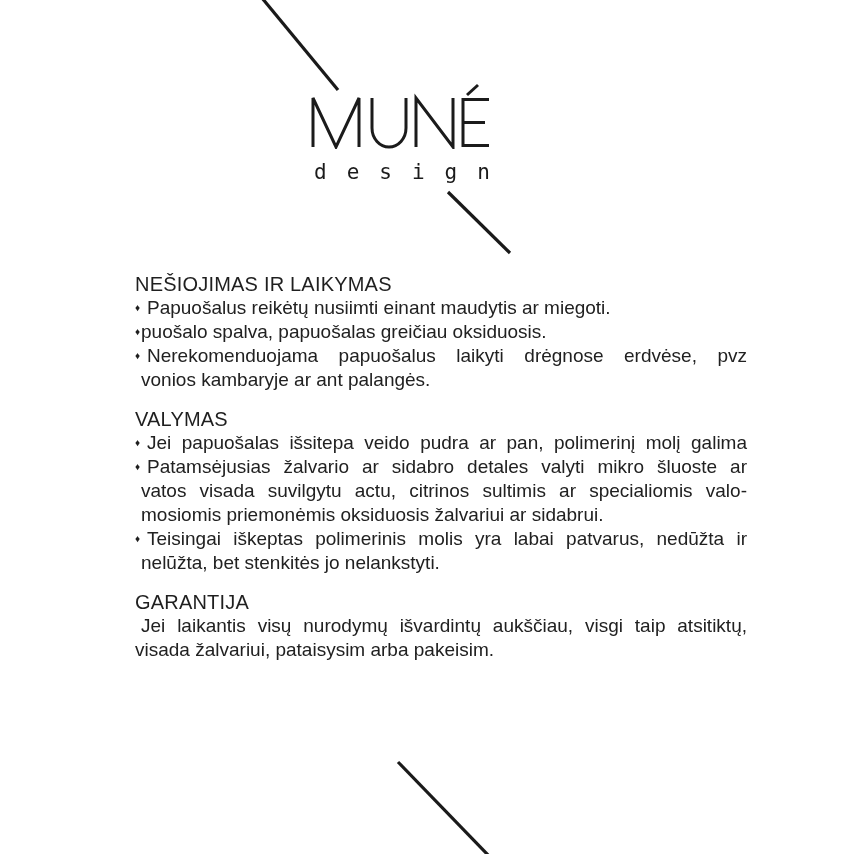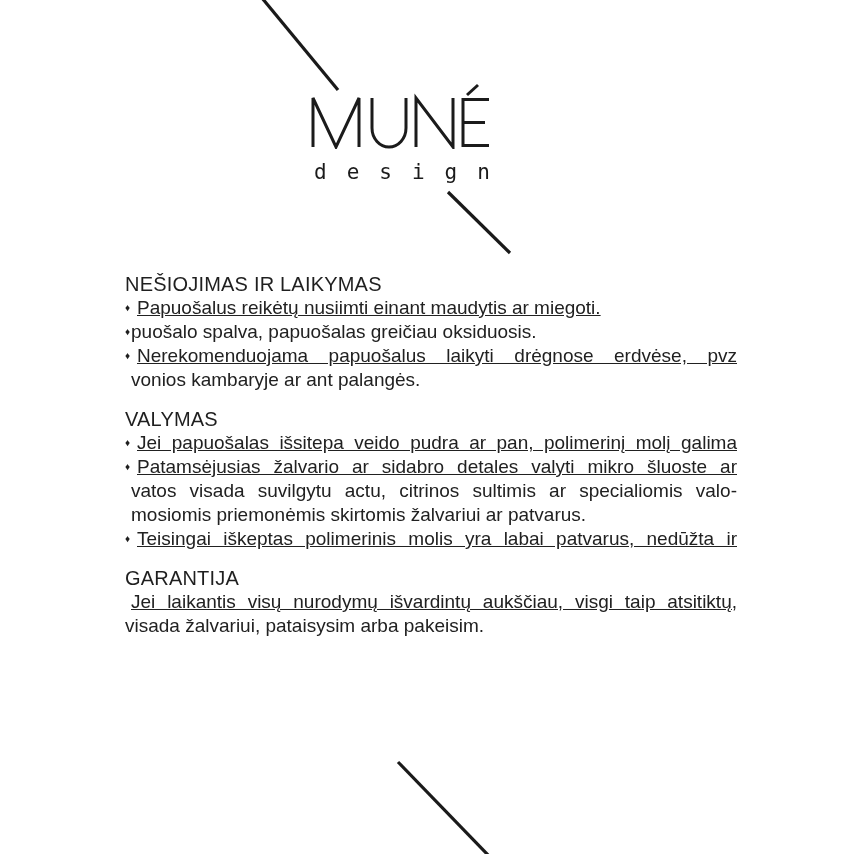--- a/index.html
+++ b/index.html
@@ -37,21 +37,21 @@
     top: 160px;
     font-family: "DejaVu Sans Mono", monospace;
     font-size: 21px;
     line-height: 24px;
     letter-spacing: 20px;
     color: #1b1b1b;
     white-space: nowrap;
   }
   .content {
     position: absolute;
-    left: 125px;
+    left: 135px;
     top: 272px;
     width: 612px;
     font-size: 19px;
     line-height: 24px;
     color: #212121;
   }
   .section { margin: 0; }
   .section + .section { margin-top: 15px; }
   .stitle {
     margin: 0;
@@ -66,21 +66,21 @@
   .blt {
     position: absolute;
     left: 0;
     top: 7px;
     font-size: 10px;
     line-height: 10px;
     color: #1f1f1f;
   }
   .ln { text-align: left; }
   .ln.j { text-align: justify; text-align-last: justify; }
-  .ln.fl { text-indent: 6px; text-decoration: underline; }
+  .ln.fl { text-indent: 6px; }
 </style>
 </head>
 <body>
 
 <div class="page">
 
   <svg class="deco" width="852" height="854" viewBox="0 0 852 854">
     <line x1="262" y1="-2" x2="338" y2="90"></line>
     <line x1="448" y1="192" x2="510" y2="253"></line>
     <line x1="398" y1="762" x2="489" y2="856"></line>
@@ -118,25 +118,26 @@
     <div class="section">
       <h2 class="stitle">VALYMAS</h2>
       <div class="item b">
         <span class="blt">♦</span>
         <div class="ln fl j">Jei papuošalas išsitepa veido pudra ar pan, polimerinį molį galima</div>
       </div>
       <div class="item b">
         <span class="blt">♦</span>
         <div class="ln fl j">Patamsėjusias žalvario ar sidabro detales valyti mikro šluoste ar</div>
         <div class="ln j">vatos visada suvilgytu actu, citrinos sultimis ar specialiomis valo-</div>
-        <div class="ln">mosiomis priemonėmis skirtomis žalvariui ar patvarus.</div>
+        <div class="ln">mosiomis priemonėmis oksiduosis žalvariui ar sidabrui.</div>
       </div>
       <div class="item b">
         <span class="blt">♦</span>
         <div class="ln fl j">Teisingai iškeptas polimerinis molis yra labai patvarus, nedūžta ir</div>
+        <div class="ln">nelūžta, bet stenkitės jo nelankstyti.</div>
       </div>
     </div>
 
     <div class="section">
       <h2 class="stitle">GARANTIJA</h2>
       <div class="item">
         <div class="ln fl j">Jei laikantis visų nurodymų išvardintų aukščiau, visgi taip atsitiktų,</div>
         <div class="ln">visada žalvariui, pataisysim arba pakeisim.</div>
       </div>
     </div>

